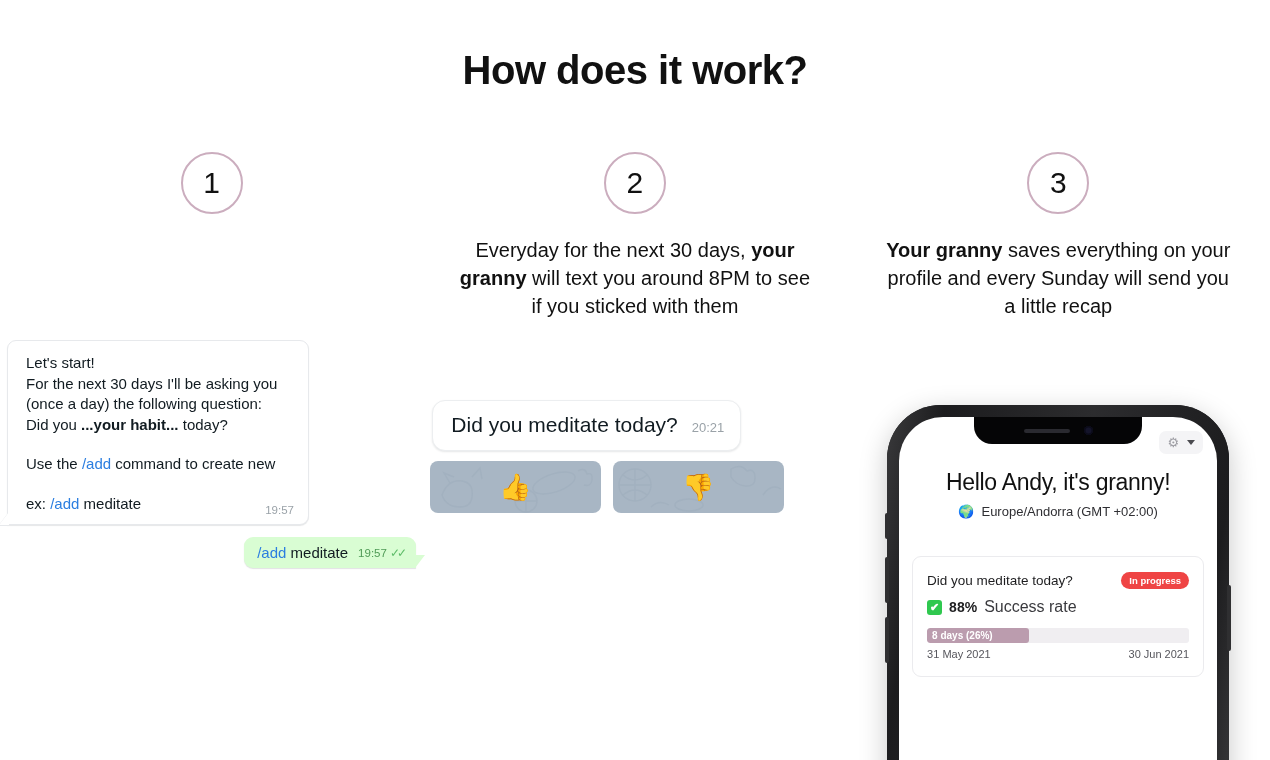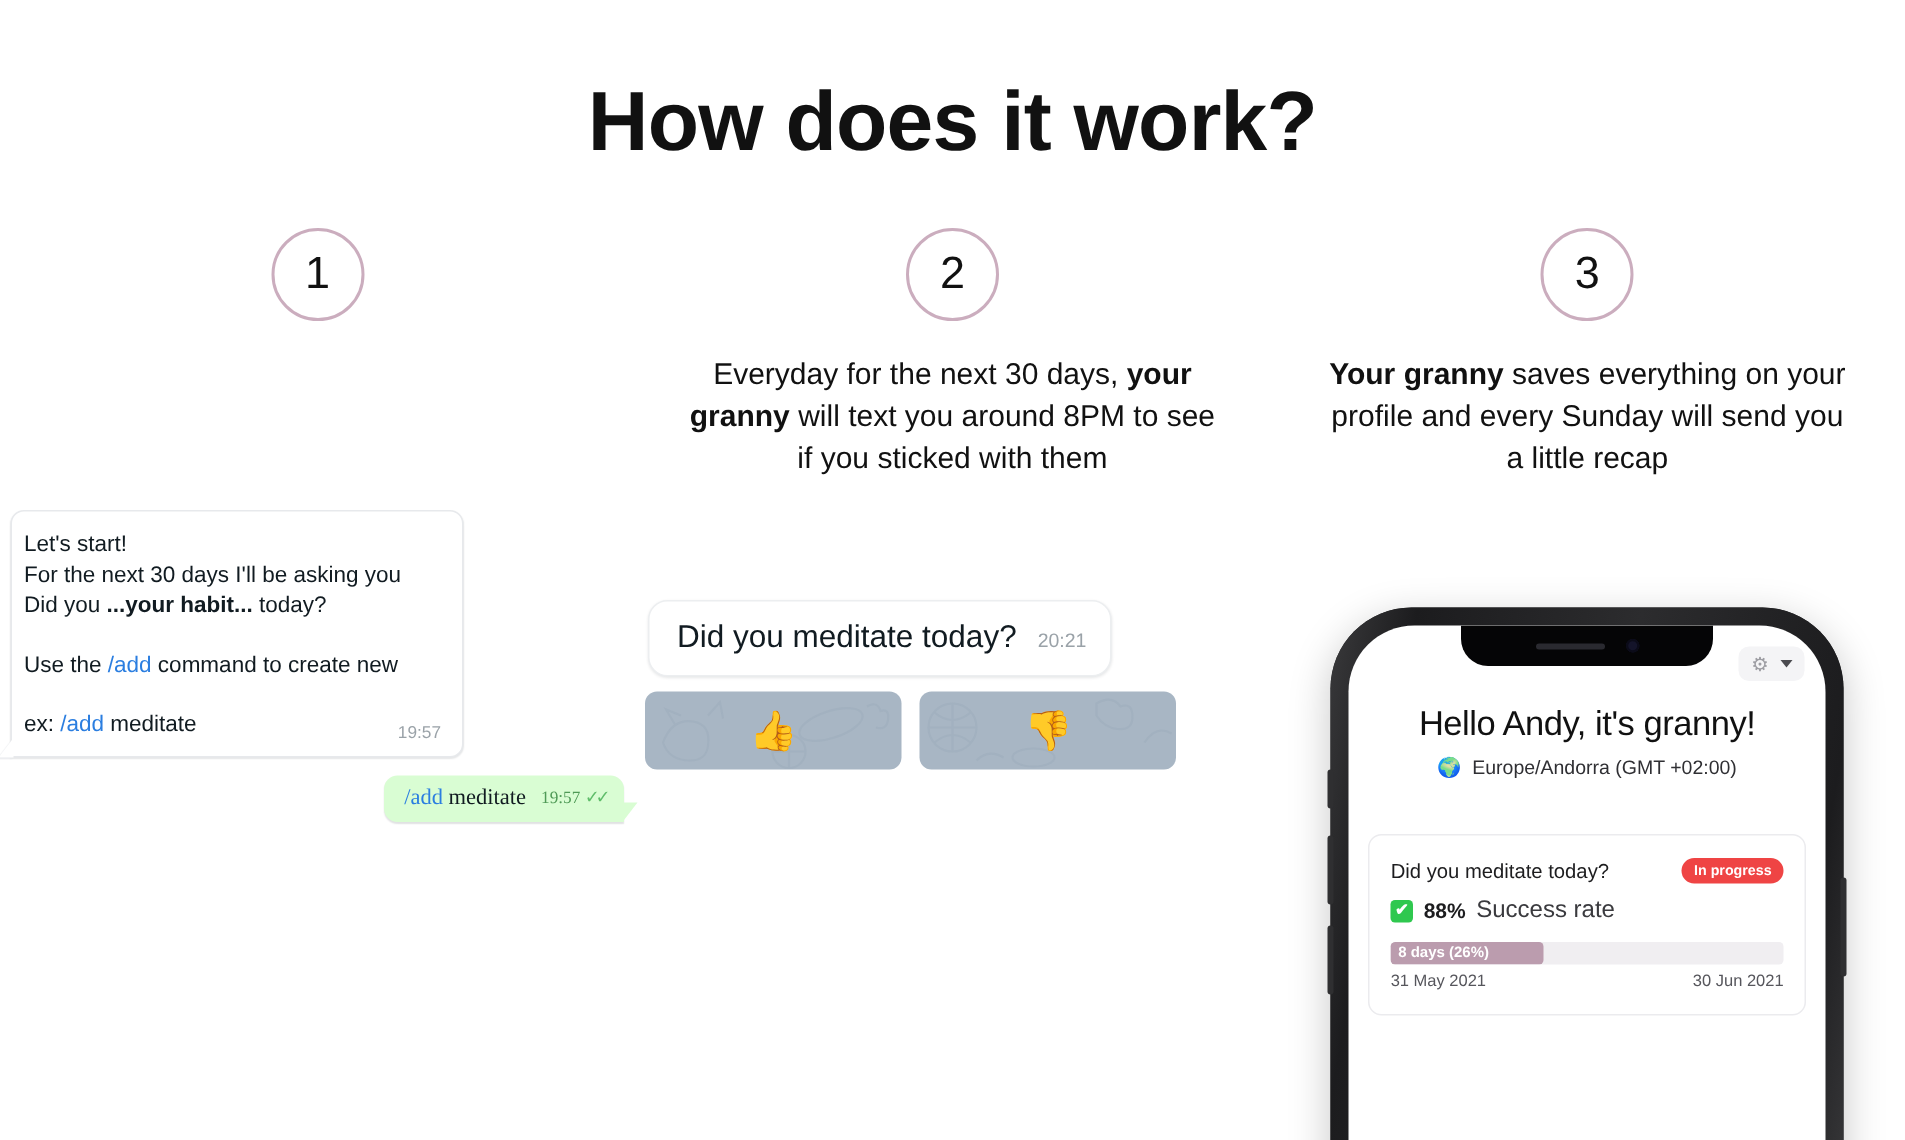--- a/index.html
+++ b/index.html
@@ -9,21 +9,21 @@
     font-family: "Liberation Sans", sans-serif;
     color: #000000;
     overflow: hidden;
   }
   .page { position: relative; width: 1270px; height: 760px; }
 
   
   .headline {
     position: absolute; top: 48px; left: 0; width: 1270px;
     text-align: center;
-    font-size: 56px; font-weight: 700; letter-spacing: -0.5px;
+    font-size: 40px; font-weight: 700; letter-spacing: -0.5px;
     color: #111111;
   }
 
   
   .cols { position: absolute; top: 152px; left: 0; width: 1270px; display: flex; }
   .col { width: 423.3px; position: relative; }
 
   .num-circle {
     width: 62px; height: 62px; border-radius: 50%;
     border: 2px solid #cbadbe;
@@ -45,21 +45,21 @@
   .chat1 { position: absolute; top: 188px; left: 4px; width: 420px; }
 
   .bubble-in {
     position: relative;
     width: 302px; margin-left: 3px;
     background: #ffffff;
     border: 1px solid #e7e9ec;
     border-radius: 9px;
     border-bottom-left-radius: 0;
     box-shadow: 0 1px 1px rgba(11,20,26,.10);
-    padding: 12px 14px 10px 8px;
+    padding: 12px 14px 10px 18px;
     font-size: 15px; line-height: 20.5px; color: #111b21;
   }
   .bubble-in:after {
     content:""; position: absolute; left: -9px; bottom: -1px;
     width: 0; height: 0;
     border-style: solid; border-width: 0 0 13px 10px;
     border-color: transparent transparent #ffffff transparent;
     filter: drop-shadow(-1px 1px 0 #e7e9ec);
   }
   .bubble-in .ln { white-space: pre-wrap; }
@@ -74,23 +74,22 @@
 
   .bubble-out-wrap { display: flex; justify-content: flex-end; margin-top: 12px; padding-right: 0px; }
   .bubble-out {
     position: relative;
     background: #d9fdd3;
     border-radius: 9px;
     border-bottom-right-radius: 0;
     box-shadow: 0 1px 1px rgba(11,20,26,.12);
     padding: 7px 12px 7px 13px;
     font-size: 15px; color: #111b21;
-    display: flex; align-items: flex-start; gap: 10px;
+    display: flex; align-items: flex-end; gap: 10px;
     margin-right: 8px;
-    font-family: Liberation Serif, serif;
   }
   .bubble-out:after {
     content:""; position: absolute; right: -9px; bottom: 0px;
     width: 0; height: 0;
     border-style: solid; border-width: 13px 10px 0 0;
     border-color: #d9fdd3 transparent transparent transparent;
   }
   .ts-out { font-size: 11.5px; color: #4f9a56; white-space: nowrap; padding-bottom: 1px; }
   .ticks { display: inline-block; margin-left: 3px; color: #5fbd6a; font-size: 12px; letter-spacing: -3px; }
 
@@ -225,20 +224,21 @@
 
   <div class="cols">
 
     <div class="col">
       <div class="num-circle">1</div>
 
       <div class="chat1">
         <div class="bubble-in">
           <div class="ln">Let's start!</div>
           <div class="ln">For the next 30 days I'll be asking you</div>
+          <div class="ln">(once a day) the following question:</div>
           <div class="ln"><span>Did you </span><span class="bold">...your habit...</span><span> today?</span></div>
           <div class="gap"></div>
           <div class="ln"><span>Use the </span><span class="cmd">/add</span><span> command to create new</span></div>
           <div class="gap"></div>
           <div class="ln"><span class="timestamp-in">19:57</span><span>ex: </span><span class="cmd">/add</span><span> meditate</span></div>
         </div>
 
         <div class="bubble-out-wrap">
           <div class="bubble-out">
             <div><span class="cmd">/add</span> <span>meditate</span></div>

